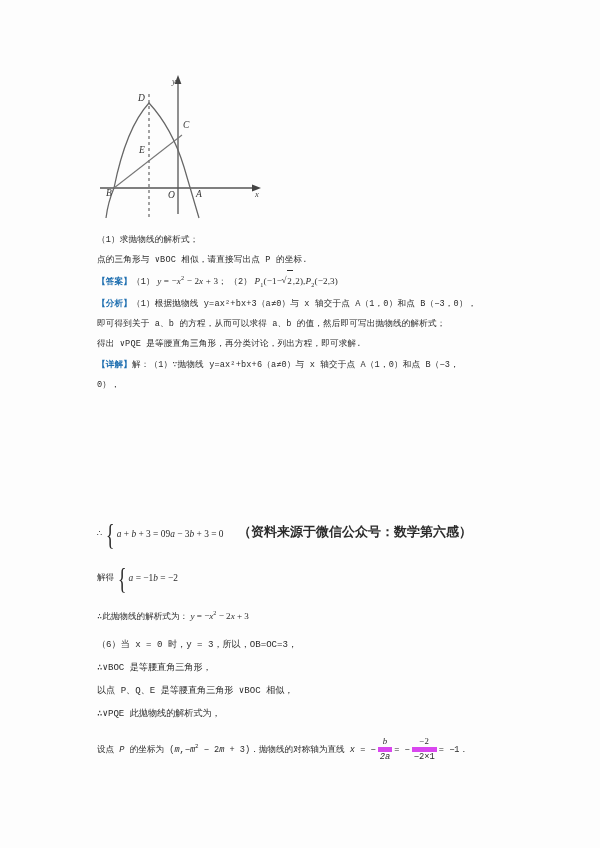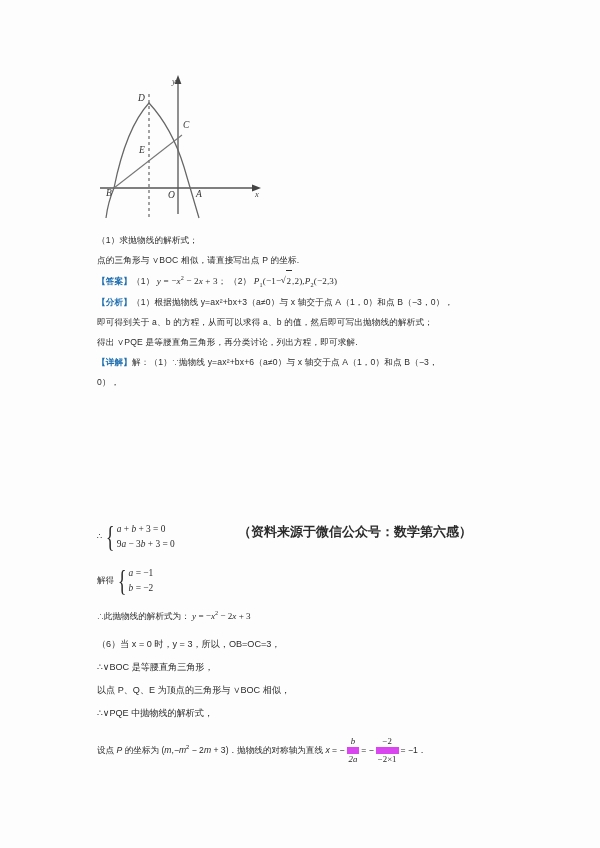--- a/index.html
+++ b/index.html
@@ -48,21 +48,21 @@
     color: #2b2b2b;
     white-space: nowrap;
     letter-spacing: 0.15px;
   }
 
   .tag {
     color: #1f6fb0;
     font-weight: bold;
   }
 
-  .cn { font-family: Liberation Sans, sans-serif; font-size: 8.6px; }
+  .cn { font-family: Liberation Mono, monospace; font-size: 8.6px; }
 
   i.v { font-style: italic; }
   .math { font-family: "Liberation Serif", serif; font-style: italic; }
   .up { font-style: normal; }
 
   sup { font-size: 0.68em; vertical-align: super; line-height: 0; }
   sub { font-size: 0.68em; vertical-align: sub; line-height: 0; }
 
   
   .rad { display: inline-block; position: relative; padding-left: 0.52em; }
@@ -84,21 +84,21 @@
   }
   .sys .brace {
     font-size: 30px;
     line-height: 0.82;
     font-weight: 300;
     transform: scaleX(0.62);
     margin-right: -1px;
   }
   .sys .rows {
     display: inline-flex;
-    flex-direction: column;
+    flex-direction: row;
     justify-content: center;
     font-size: 9.4px;
     line-height: 14.5px;
   }
 
   .blockline {
     position: absolute;
     font-size: 9.1px;
     color: #2b2b2b;
     white-space: nowrap;
@@ -110,21 +110,21 @@
     flex-direction: column;
     align-items: center;
     vertical-align: middle;
     margin: 0 2px;
     font-size: 8.8px;
     line-height: 11px;
     position: relative;
     top: -0.5px;
   }
   .frac .num { padding: 0 2px; }
-  .frac .den { padding: 0 2px; border-top: 7px solid #d946ef; }
+  .frac .den { padding: 0 2px; border-top: 5px solid #d946ef; font-family: Liberation Mono, monospace; }
 
   .src-note {
     position: absolute;
     left: 238px;
     top: 523px;
     font-family: "DejaVu Sans", "Liberation Sans", sans-serif;
     font-size: 13px;
     color: #2b2b2b;
     white-space: nowrap;
     font-weight: bold;
@@ -213,23 +213,23 @@
 
   <div class="blockline" style="left:97px; top:611px;">
     <span class="cn">∴此抛物线的解析式为：</span>
     <span class="math"><i class="v">y</i> <span class="up">= −</span><i class="v">x</i><sup class="up">2</sup> <span class="up">− 2</span><i class="v">x</i> <span class="up">+ 3</span></span>
   </div>
 
   <div class="blockline cn" style="left:97px; top:638px;">（6）当 x = 0 时，y = 3，所以，OB=OC=3，</div>
 
   <div class="blockline cn" style="left:97px; top:661px;">∴∨BOC 是等腰直角三角形，</div>
 
-  <div class="blockline cn" style="left:97px; top:684px;">以点 P、Q、E 为顶点的三角形与 ∨BOC 相似，</div>
-
-  <div class="blockline cn" style="left:97px; top:707px;">∴∨PQE 中抛物线的解析式，</div>
+  <div class="blockline cn" style="left:97px; top:684px;">以点 P、Q、E 是等腰直角三角形 ∨BOC 相似，</div>
+
+  <div class="blockline cn" style="left:97px; top:707px;">∴∨PQE 此抛物线的解析式为，</div>
 
   <div class="blockline" style="left:97px; top:736px;">
     <span class="cn">设点 <i class="v">P</i> 的坐标为 (<i class="v">m</i>,−<i class="v">m</i><sup>2</sup> − 2<i class="v">m</i> + 3)．抛物线的对称轴为直线 <i class="v">x</i> = −</span><span class="frac">
         <span class="num math">b</span>
         <span class="den math">2a</span>
       </span><span class="cn">= −</span><span class="frac">
         <span class="num">−2</span>
         <span class="den">−2×1</span>
       </span><span class="cn">= −1．</span>
   </div>

